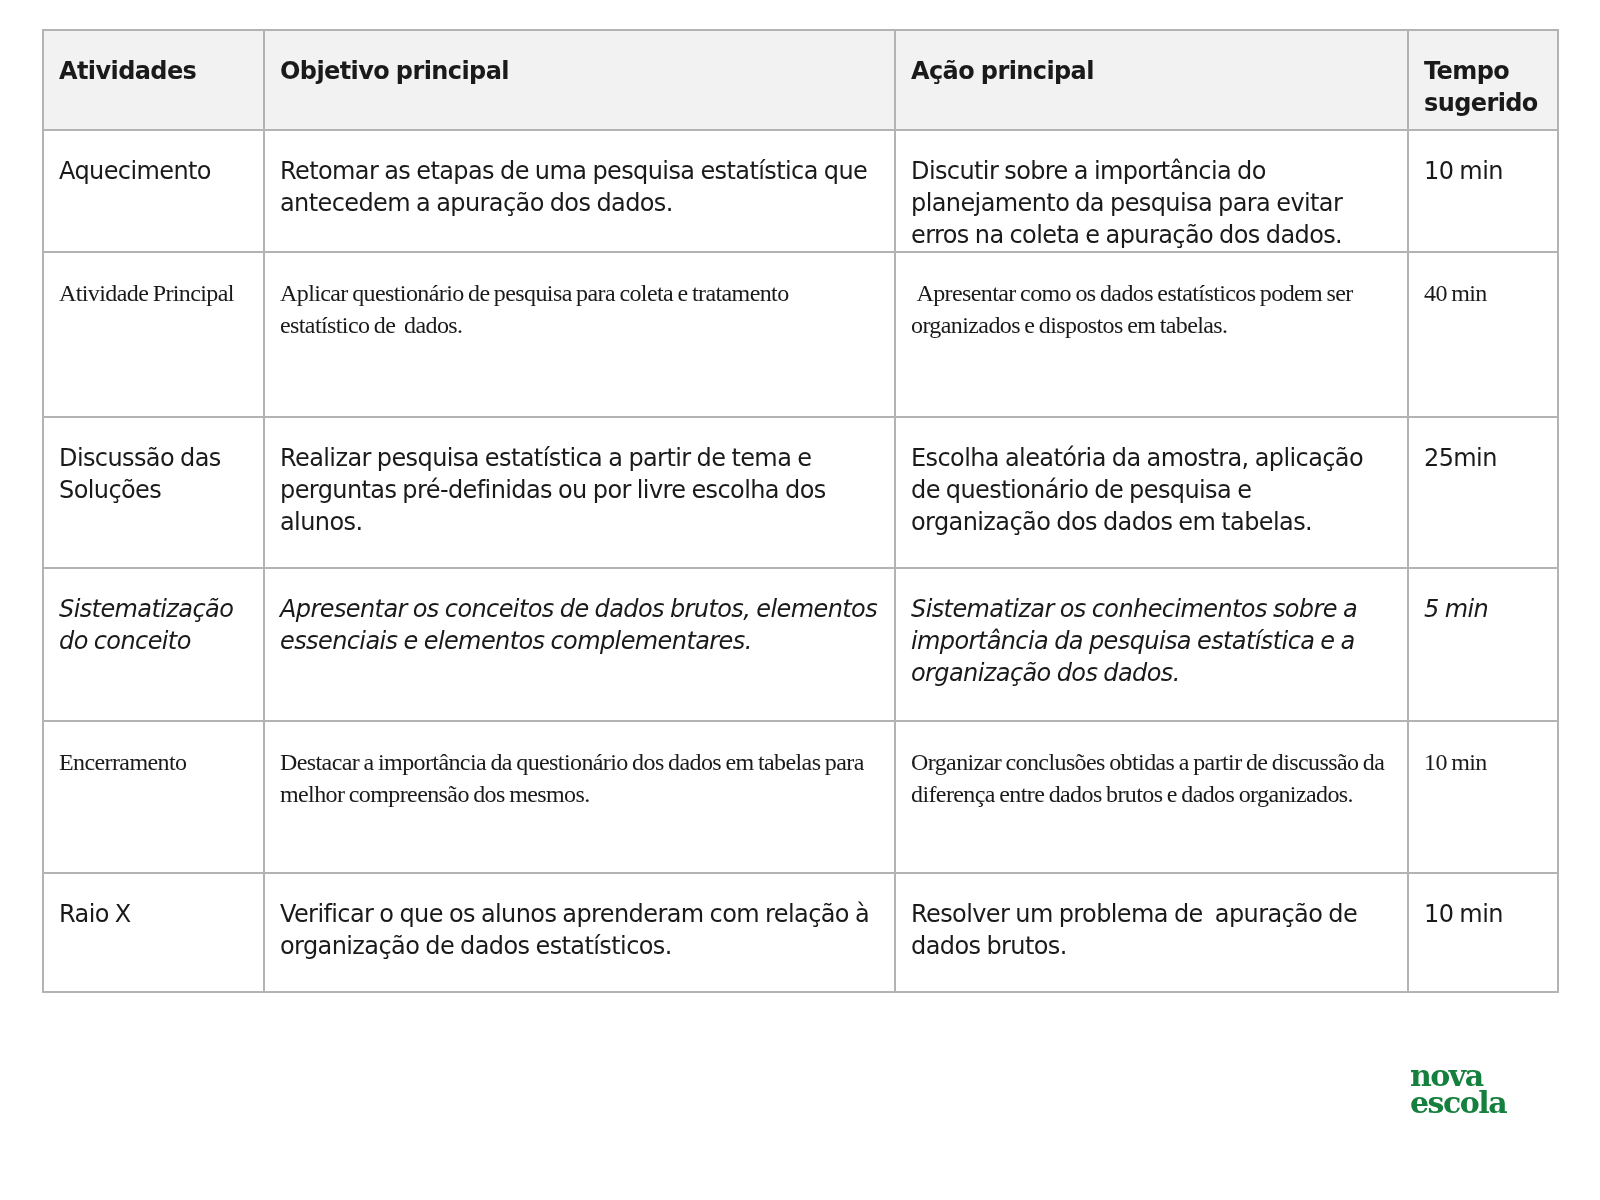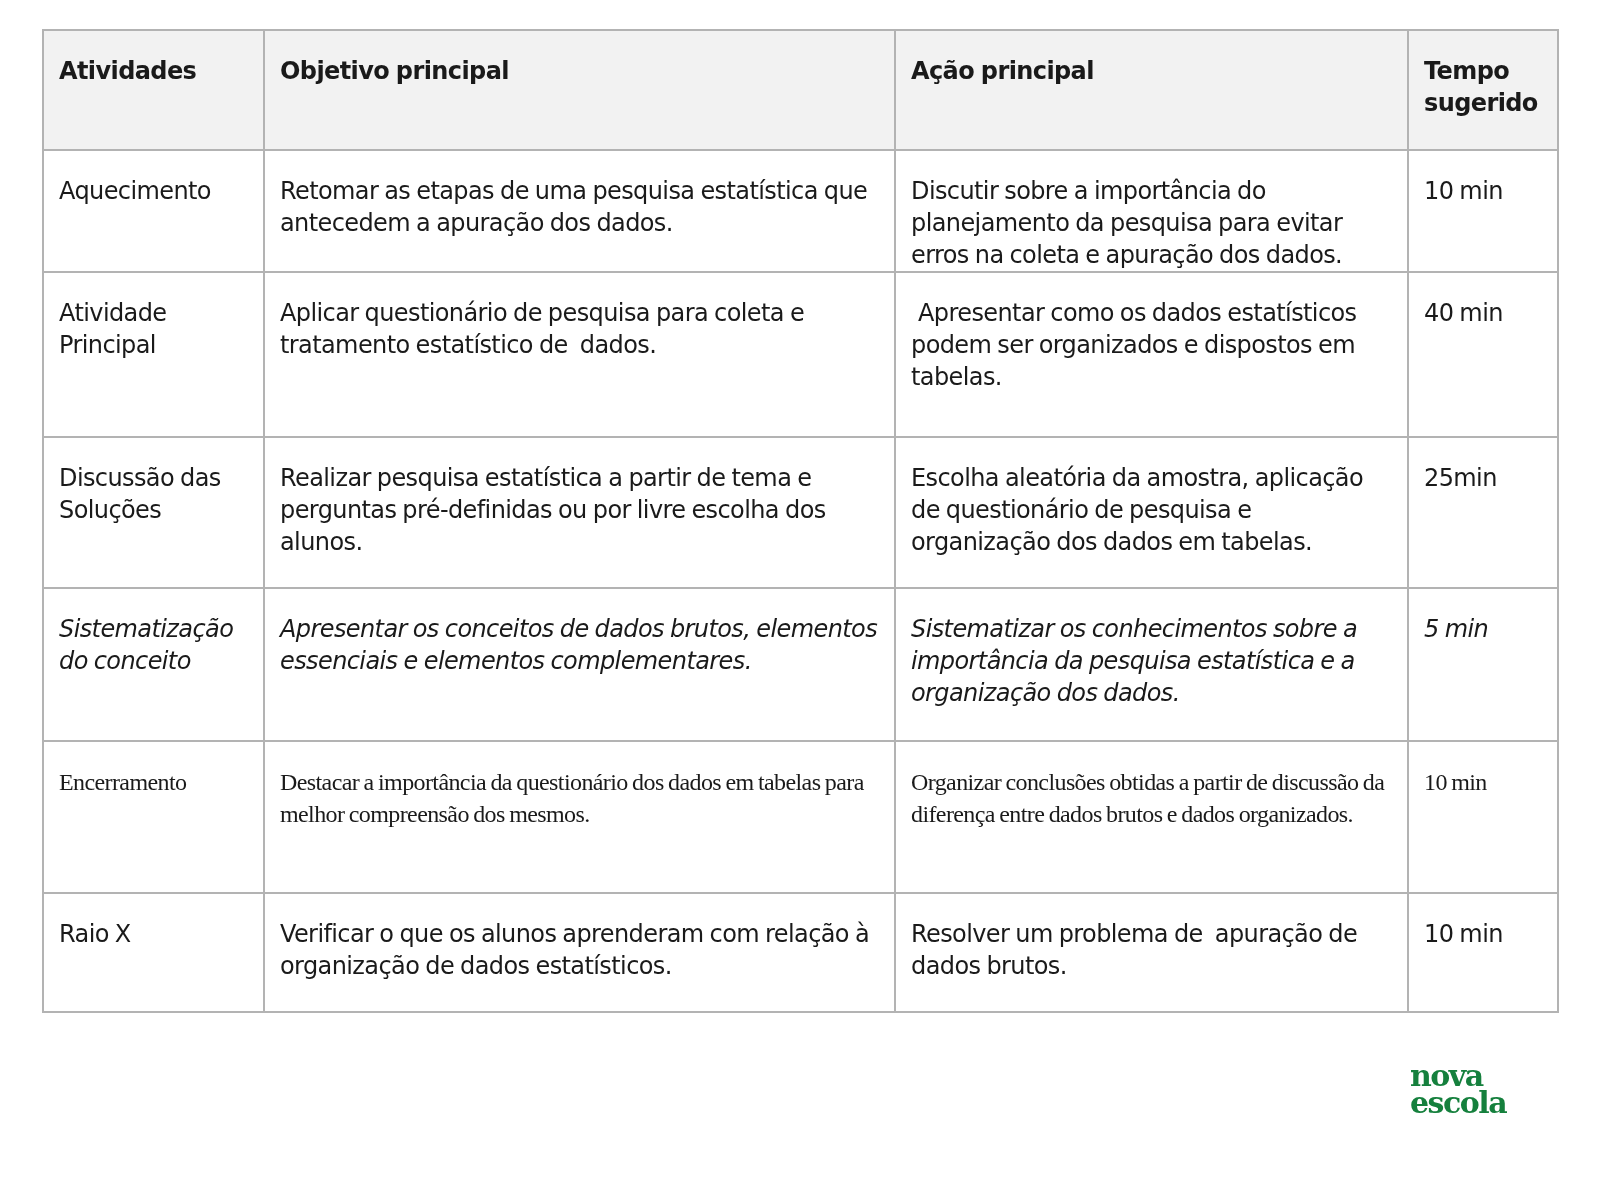--- a/index.html
+++ b/index.html
@@ -5,21 +5,21 @@
   html, body { margin: 0; padding: 0; background: #ffffff; }
   body { width: 1600px; height: 1200px; position: relative; overflow: hidden;
          font-family: "DejaVu Sans", "Liberation Sans", sans-serif; color: #1a1a1a; }
   .tbl { position: absolute; left: 42px; top: 29px; border-collapse: collapse;
          table-layout: fixed; width: 1516px; }
   .tbl td, .tbl th { border: 2px solid #b3b3b3; vertical-align: top; text-align: left;
          padding: 24px 14px 0 15px; font-size: 24px; line-height: 32px;
          letter-spacing: -0.6px; word-spacing: -1px; }
   .tbl th { background: #f2f2f2; font-weight: bold; }
   .c1 { width: 221px; } .c2 { width: 631px; } .c3 { width: 513px; } .c4 { width: 150px; }
-  .r0 { height: 120px; } .r1 { height: 115px; } .r2 { height: 165px; }
+  .r0 { height: 100px; } .r1 { height: 115px; } .r2 { height: 165px; font-family: Liberation Serif, serif; }
   .r3 { height: 151px; margin-top: 13px; } .r4 { height: 153px; font-style: italic; } .r5 { height: 152px; font-family: Liberation Serif, serif; } .r6 { height: 119px; }
   .tbl td span, .tbl th span { white-space: pre-wrap; }
   .logo { position: absolute; left: 1410px; top: 1062px; color: #15803d;
           font-family: "DejaVu Serif", "Liberation Serif", serif; font-weight: bold;
           font-size: 30px; line-height: 27px; letter-spacing: -1.5px; }
 </style>
 </head>
 <body>
 
 <table class="tbl">

